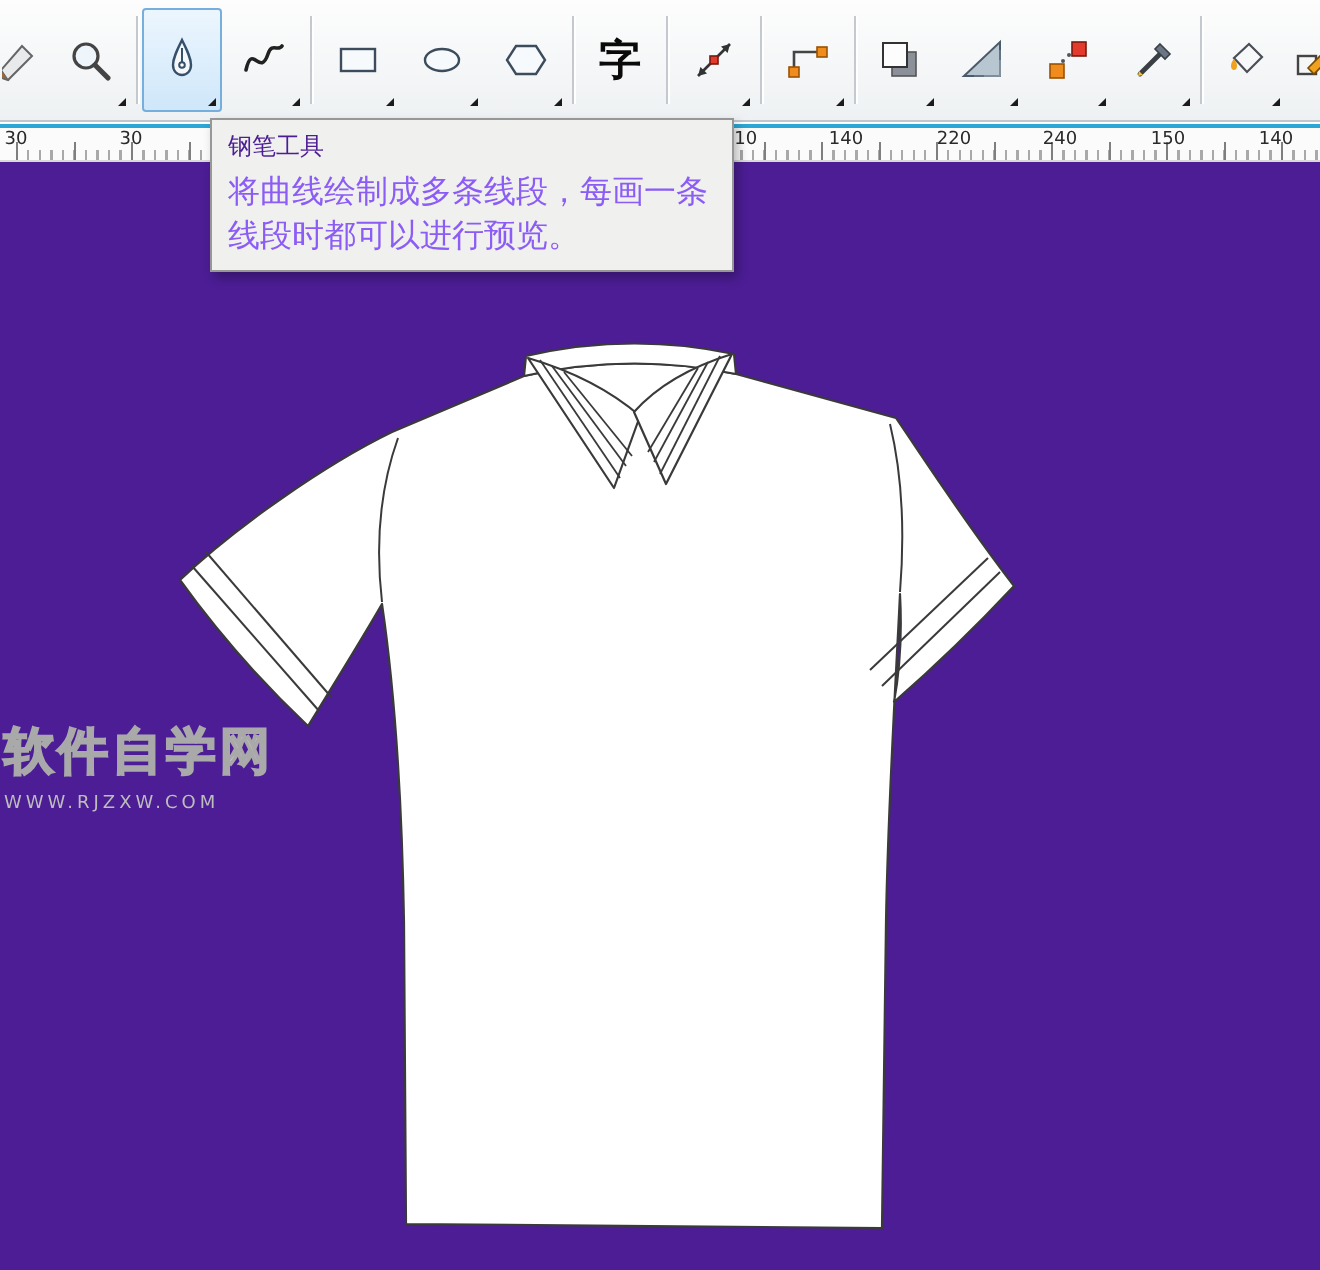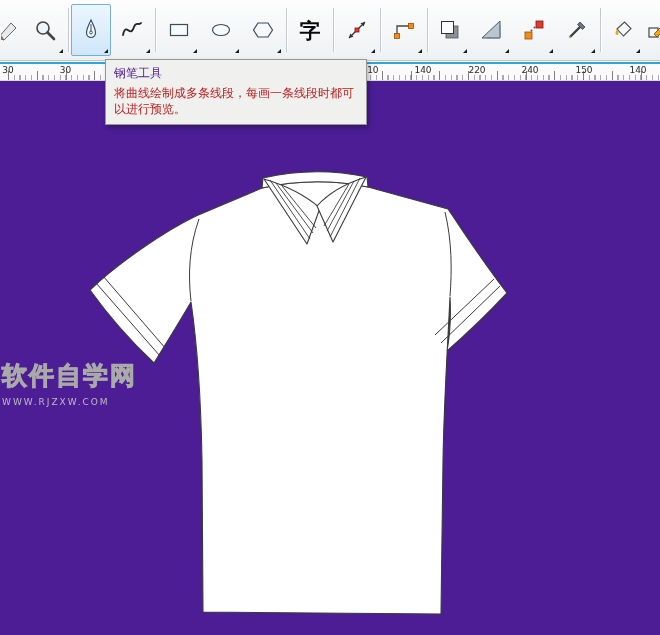--- a/index.html
+++ b/index.html
@@ -37,21 +37,21 @@
   
   .watermark{position:absolute;left:2px;top:278px;width:140px;pointer-events:none}
   .wm-title{font-size:25px;font-weight:700;letter-spacing:2px;color:#e9e9e9;
     -webkit-text-stroke:1px #a9a9a9}
   .wm-url{margin-top:5px;font-size:9px;letter-spacing:2px;color:#bdbdbd}
 
   
   .tooltip{position:absolute;left:105px;top:59px;width:262px;z-index:9;background:#f0f0ee;
     border:1px solid #979797;box-shadow:2px 3px 5px rgba(0,0,0,.28);padding:5px 8px 7px}
   .tt-title{font-size:12px;font-weight:400;color:#4c1d95;margin-bottom:3px}
-  .tt-body{font-size:12px;color:#b91c1c;line-height:1.35}
+  .tt-body{font-size:16px;color:#8b5cf6;line-height:1.35}
 </style>
 </head>
 <body>
 
 <div class="app">
 
   <div class="toolbar">
 
     <button class="tool w24">
       <svg width="24" height="24" viewBox="0 0 24 24" style="margin-left:-8px">

